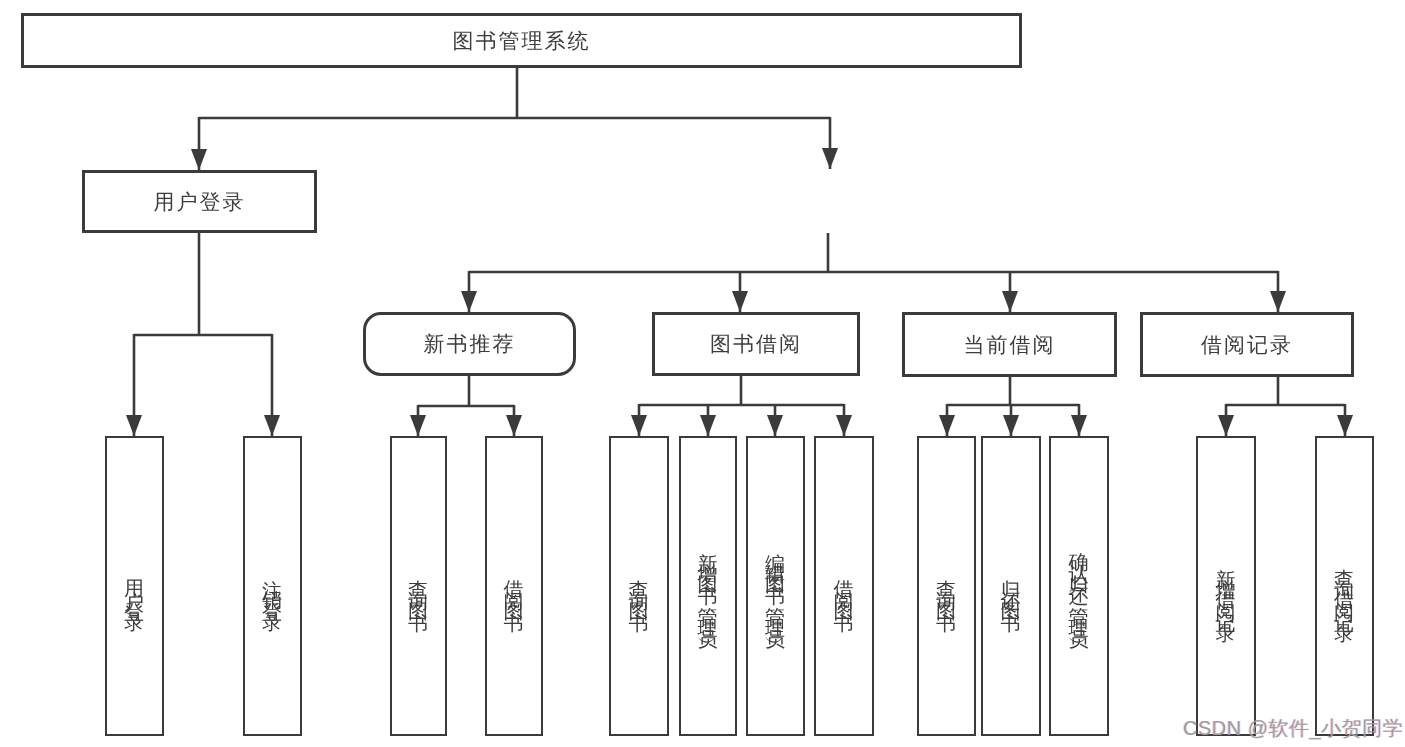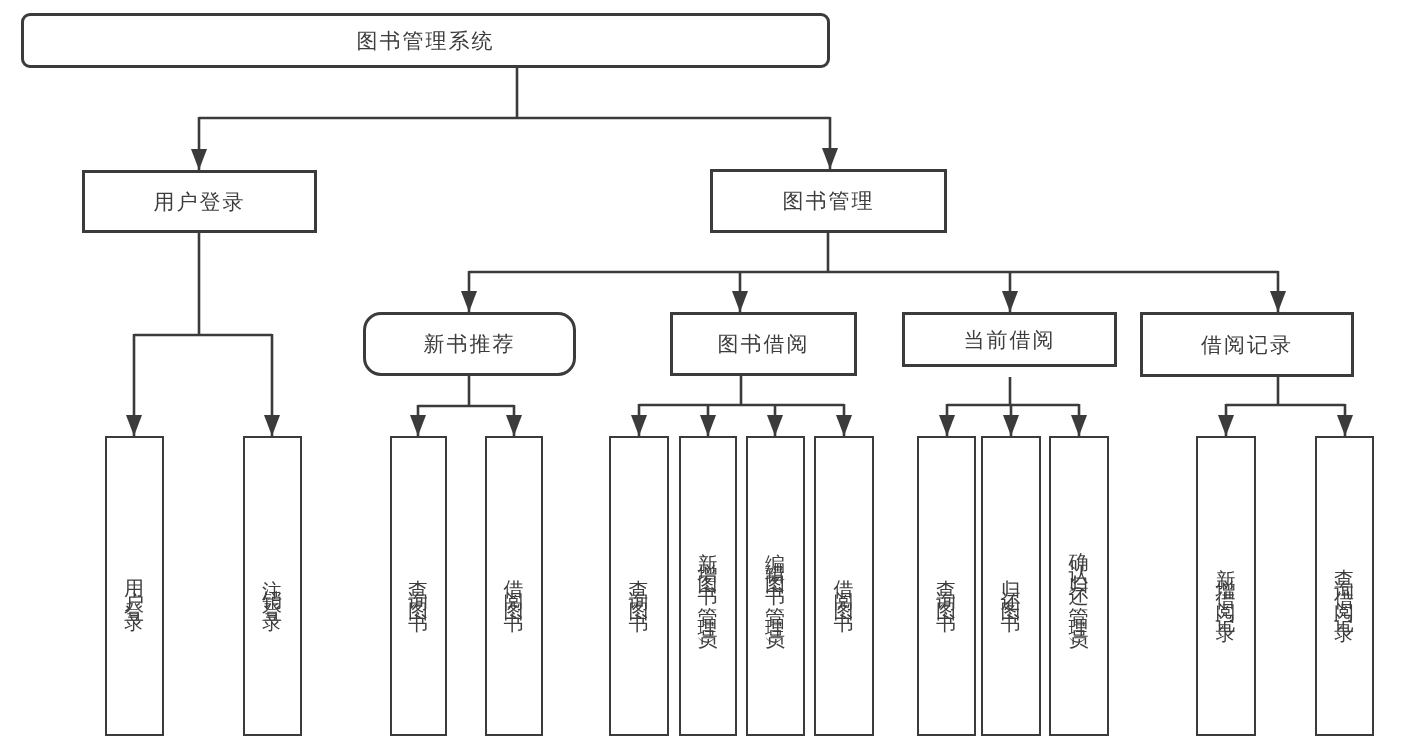--- a/index.html
+++ b/index.html
@@ -113,38 +113,35 @@
       <path d="M1011,404 V436" marker-end="url(#arrow)"></path>
       <path d="M1079,404 V436" marker-end="url(#arrow)"></path>
 
       <path d="M1278,377 V405"></path>
       <path d="M1226,405 H1345"></path>
       <path d="M1226,404 V436" marker-end="url(#arrow)"></path>
       <path d="M1345,404 V436" marker-end="url(#arrow)"></path>
     </g>
   </svg>
 
-  <div class="hbox" style="left:21px; top:13px; width:809px; height:55px;border-radius:9px;">
+  <div class="hbox" style="left:21px; top:13px; width:1001px; height:55px;">
     <span>图书管理系统</span>
   </div>
 
   <div class="hbox" style="left:82px; top:170px; width:235px; height:63px;">
     <span>用户登录</span>
   </div>
-  <div class="hbox" style="left:710px; top:169px; width:237px; height:64px;">
-    <span>图书管理</span>
-  </div>
 
   <div class="hbox" style="left:363px; top:312px; width:213px; height:64px;border-radius:18px;">
     <span>新书推荐</span>
   </div>
-  <div class="hbox" style="left:670px; top:312px; width:187px; height:64px;">
+  <div class="hbox" style="left:652px; top:312px; width:208px; height:64px;">
     <span>图书借阅</span>
   </div>
-  <div class="hbox" style="left:902px; top:312px; width:215px; height:55px;">
+  <div class="hbox" style="left:902px; top:312px; width:215px; height:65px;">
     <span>当前借阅</span>
   </div>
   <div class="hbox" style="left:1140px; top:312px; width:214px; height:65px;">
     <span>借阅记录</span>
   </div>
 
   <div class="vbox" style="left:105px; width:59px;">
     <span>用户登录</span>
   </div>
   <div class="vbox" style="left:243px; width:59px;">
@@ -177,14 +174,15 @@
   <div class="vbox" style="left:1049px; width:60px;">
     <span>确认归还（管理员）</span>
   </div>
   <div class="vbox" style="left:1196px; width:60px;">
     <span>新增借阅记录</span>
   </div>
   <div class="vbox" style="left:1315px; width:59px;">
     <span>查询借阅记录</span>
   </div>
 
+  <div id="watermark">CSDN @软件_小贺同学</div>
 
 </div>
 
 </body></html>

